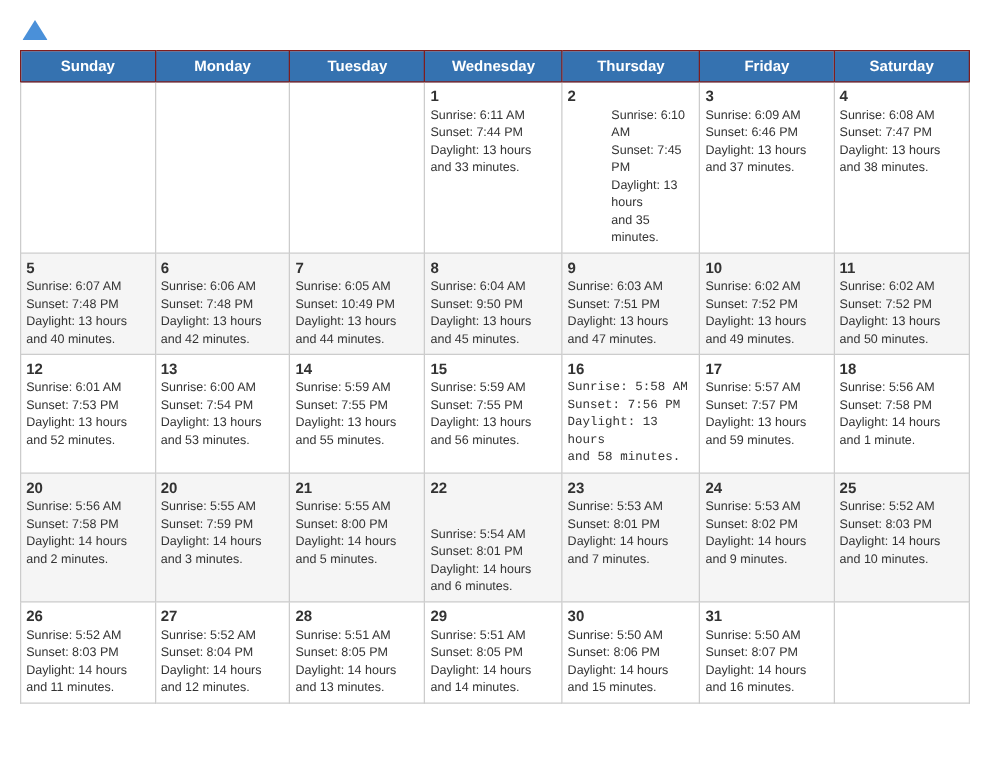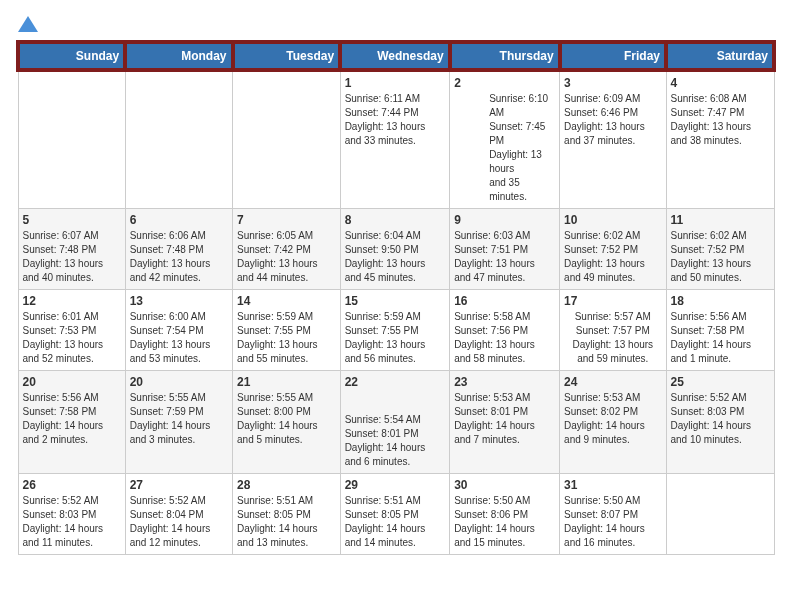--- a/index.html
+++ b/index.html
@@ -35,22 +35,22 @@
     }
     .calendar {
       width: 100%;
       border-collapse: collapse;
       font-size: 10.5px;
     }
     .calendar th {
       background: #3572b0;
       color: #fff;
       padding: 5px 4px;
-      text-align: right;
-      border: 4px solid #7f1d1d;
+      text-align: center;
+      border: 1px solid #7f1d1d;
       font-size: 12px;
     }
     .calendar td {
       border: 1px solid #ccc;
       vertical-align: top;
       padding: 4px;
       width: 113px;
       min-height: 80px;
       background: #fff;
     }
@@ -148,21 +148,21 @@
         <td>
           <div class="day-number">6</div>
           <div class="day-info" style="white-space: pre-line;">Sunrise: 6:06 AM
 Sunset: 7:48 PM
 Daylight: 13 hours
 and 42 minutes.</div>
         </td>
         <td>
           <div class="day-number">7</div>
           <div class="day-info" style="white-space: pre-line;">Sunrise: 6:05 AM
-Sunset: 7:42 PM
+Sunset: 10:49 PM
 Daylight: 13 hours
 and 44 minutes.</div>
         </td>
         <td>
           <div class="day-number">8</div>
           <div class="day-info" style="white-space: pre-line;">Sunrise: 6:04 AM
 Sunset: 9:50 PM
 Daylight: 13 hours
 and 45 minutes.</div>
         </td>
@@ -212,28 +212,28 @@
         </td>
         <td>
           <div class="day-number">15</div>
           <div class="day-info" style="white-space: pre-line;">Sunrise: 5:59 AM
 Sunset: 7:55 PM
 Daylight: 13 hours
 and 56 minutes.</div>
         </td>
         <td>
           <div class="day-number">16</div>
-          <div class="day-info" style="white-space: pre-line;">Sunrise: 5:58 AM
+          <div class="day-info" style="white-space: pre-line; font-family: Liberation Mono, monospace;">Sunrise: 5:58 AM
 Sunset: 7:56 PM
 Daylight: 13 hours
 and 58 minutes.</div>
         </td>
         <td>
           <div class="day-number">17</div>
-          <div class="day-info" style="white-space: pre-line; text-align: center;">Sunrise: 5:57 AM
+          <div class="day-info" style="white-space: pre-line;">Sunrise: 5:57 AM
 Sunset: 7:57 PM
 Daylight: 13 hours
 and 59 minutes.</div>
         </td>
         <td>
           <div class="day-number">18</div>
           <div class="day-info" style="white-space: pre-line;">Sunrise: 5:56 AM
 Sunset: 7:58 PM
 Daylight: 14 hours
 and 1 minute.</div>

